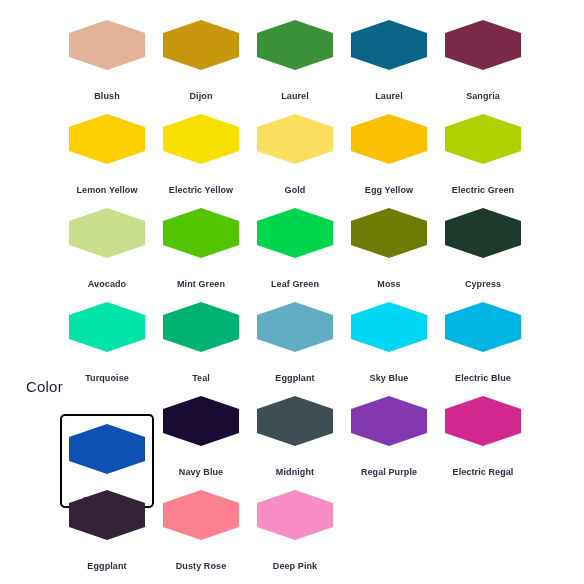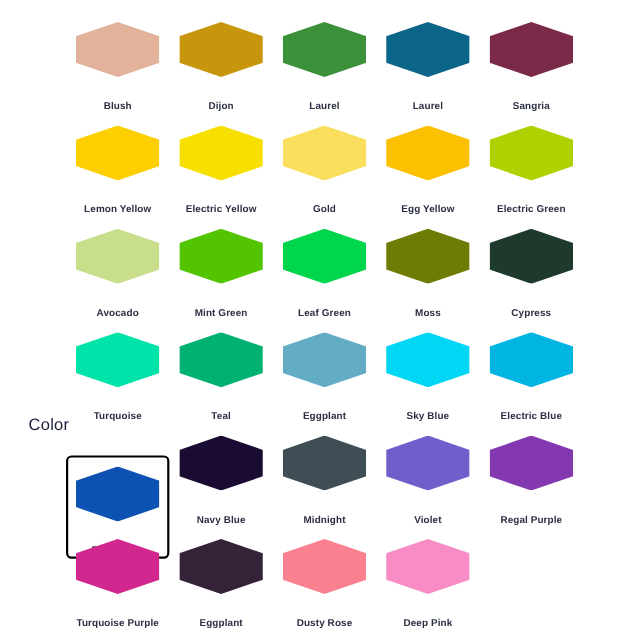--- a/index.html
+++ b/index.html
@@ -181,30 +181,26 @@
       </div>
       <div class="swatch">
         <div class="hex" style="background: rgb(26, 11, 50);"></div>
         <div class="swatch-label">Navy Blue</div>
       </div>
       <div class="swatch">
         <div class="hex" style="background: rgb(63, 77, 85);"></div>
         <div class="swatch-label">Midnight</div>
       </div>
       <div class="swatch">
-        <div class="hex" style="background: rgb(110, 95, 203);"></div>
-        <div class="swatch-label">Violet</div>
-      </div>
-      <div class="swatch">
         <div class="hex" style="background: rgb(132, 56, 176);"></div>
         <div class="swatch-label">Regal Purple</div>
       </div>
       <div class="swatch">
         <div class="hex" style="background: rgb(209, 39, 143);"></div>
-        <div class="swatch-label">Turquoise Purple</div>
+        <div class="swatch-label">Electric Regal</div>
       </div>
       <div class="swatch">
         <div class="hex" style="background: rgb(52, 34, 56);"></div>
         <div class="swatch-label">Eggplant</div>
       </div>
       <div class="swatch">
         <div class="hex" style="background: rgb(251, 129, 144);"></div>
         <div class="swatch-label">Dusty Rose</div>
       </div>
       <div class="swatch">

